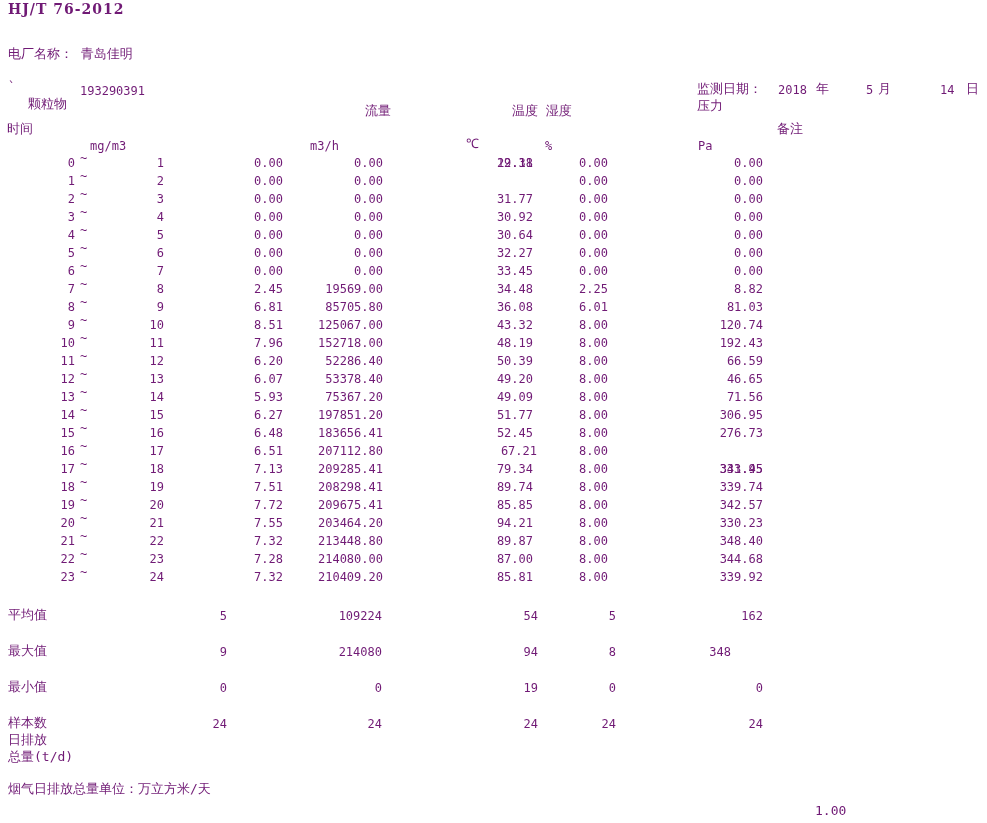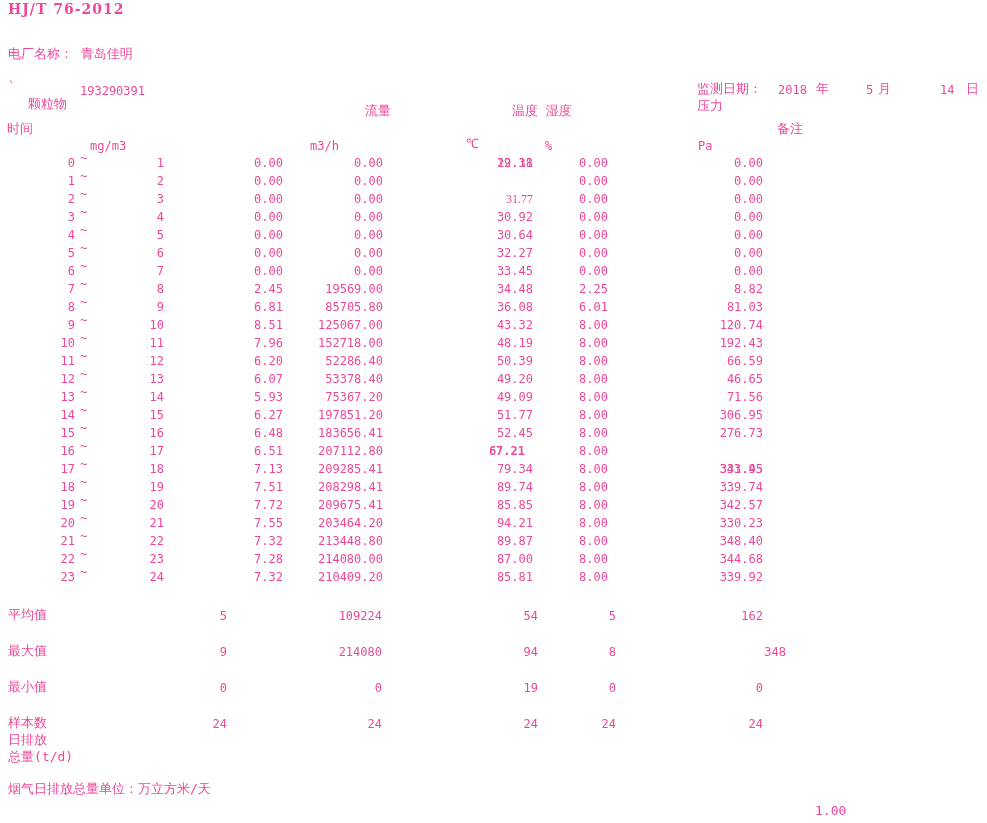--- a/index.html
+++ b/index.html
@@ -1,17 +1,17 @@
 <!DOCTYPE html>
 <html><head>
 <meta charset="utf-8">
 <style>
   html,body{margin:0;padding:0;background:#fff;}
   #page{
-    position:relative;width:987px;height:823px;background:#ffffff;color:#ec4899;
+    position:relative;width:987px;height:823px;background:#ffffff;color:#701a75;
     font-family:"DejaVu Sans Mono","Liberation Sans",sans-serif;
     overflow:hidden;
   }
   .abs{position:absolute;white-space:pre;}
   .num{font-family:"DejaVu Sans Mono",monospace;font-size:12px;line-height:14px;}
   .cjk{font-size:13px;line-height:15px;}
   .cell{position:absolute;text-align:right;font-family:"DejaVu Sans Mono",monospace;font-size:12px;line-height:14px;white-space:pre;}
   .tilde{position:absolute;font-family:"DejaVu Sans Mono",monospace;font-size:12px;line-height:12px;}
   #doc-code{left:8px;top:1px;font-family:"DejaVu Serif","Liberation Serif",serif;font-weight:700;font-size:14px;letter-spacing:1px;}
   #report-title{left:232px;top:21px;font-weight:700;font-size:20px;letter-spacing:5px;line-height:23px;}
@@ -65,21 +65,21 @@
       <div class="cell" style="left: 180px; top: 174px; width: 103px;">0.00</div>
       <div class="cell" style="left: 290px; top: 174px; width: 93px;">0.00</div>
       <div class="cell" style="left: 428px; top: 156px; width: 105px;">22.11</div>
       <div class="cell" style="left: 545px; top: 174px; width: 63px;">0.00</div>
       <div class="cell" style="left: 655px; top: 174px; width: 108px;">0.00</div>
       <div class="tilde" style="left: 80px; top: 170px;">~</div>
       <div class="cell" style="left: 17px; top: 192px; width: 58px;">2</div>
       <div class="cell" style="left: 100px; top: 192px; width: 64px;">3</div>
       <div class="cell" style="left: 180px; top: 192px; width: 103px;">0.00</div>
       <div class="cell" style="left: 290px; top: 192px; width: 93px;">0.00</div>
-      <div class="cell" style="left: 428px; top: 192px; width: 105px; font-family: Liberation Serif, serif;">31.77</div>
+      <div class="cell" style="left: 428px; top: 192px; width: 105px;">31.77</div>
       <div class="cell" style="left: 545px; top: 192px; width: 63px;">0.00</div>
       <div class="cell" style="left: 655px; top: 192px; width: 108px;">0.00</div>
       <div class="tilde" style="left: 80px; top: 188px;">~</div>
       <div class="cell" style="left: 17px; top: 210px; width: 58px;">3</div>
       <div class="cell" style="left: 100px; top: 210px; width: 64px;">4</div>
       <div class="cell" style="left: 180px; top: 210px; width: 103px;">0.00</div>
       <div class="cell" style="left: 290px; top: 210px; width: 93px;">0.00</div>
       <div class="cell" style="left: 428px; top: 210px; width: 105px;">30.92</div>
       <div class="cell" style="left: 545px; top: 210px; width: 63px;">0.00</div>
       <div class="cell" style="left: 655px; top: 210px; width: 108px;">0.00</div>
@@ -177,21 +177,21 @@
       <div class="cell" style="left: 180px; top: 426px; width: 103px;">6.48</div>
       <div class="cell" style="left: 290px; top: 426px; width: 93px;">183656.41</div>
       <div class="cell" style="left: 428px; top: 426px; width: 105px;">52.45</div>
       <div class="cell" style="left: 545px; top: 426px; width: 63px;">8.00</div>
       <div class="cell" style="left: 655px; top: 426px; width: 108px;">276.73</div>
       <div class="tilde" style="left: 80px; top: 422px;">~</div>
       <div class="cell" style="left: 17px; top: 444px; width: 58px;">16</div>
       <div class="cell" style="left: 100px; top: 444px; width: 64px;">17</div>
       <div class="cell" style="left: 180px; top: 444px; width: 103px;">6.51</div>
       <div class="cell" style="left: 290px; top: 444px; width: 93px;">207112.80</div>
-      <div class="cell" style="left: 420px; top: 444px; width: 105px; font-weight: bold;">67.21</div>
+      <div class="cell" style="left: 432px; top: 444px; width: 105px;">67.21</div>
       <div class="cell" style="left: 545px; top: 444px; width: 63px;">8.00</div>
       <div class="cell" style="left: 655px; top: 444px; width: 108px; margin-top: 18px;">333.45</div>
       <div class="tilde" style="left: 80px; top: 440px;">~</div>
       <div class="cell" style="left: 17px; top: 462px; width: 58px;">17</div>
       <div class="cell" style="left: 100px; top: 462px; width: 64px;">18</div>
       <div class="cell" style="left: 180px; top: 462px; width: 103px;">7.13</div>
       <div class="cell" style="left: 290px; top: 462px; width: 93px;">209285.41</div>
       <div class="cell" style="left: 428px; top: 462px; width: 105px;">79.34</div>
       <div class="cell" style="left: 545px; top: 462px; width: 63px;">8.00</div>
       <div class="cell" style="left: 655px; top: 462px; width: 108px;">341.95</div>
@@ -251,21 +251,21 @@
       <div class="cell" style="left: 130px; top: 609px; width: 97px;">5</div>
       <div class="cell" style="left: 285px; top: 609px; width: 97px;">109224</div>
       <div class="cell" style="left: 445px; top: 609px; width: 93px;">54</div>
       <div class="cell" style="left: 560px; top: 609px; width: 56px;">5</div>
       <div class="cell" style="left: 655px; top: 609px; width: 108px;">162</div>
       <div class="abs cjk" style="left: 8px; top: 643px;">最大值</div>
       <div class="cell" style="left: 130px; top: 645px; width: 97px;">9</div>
       <div class="cell" style="left: 285px; top: 645px; width: 97px;">214080</div>
       <div class="cell" style="left: 445px; top: 645px; width: 93px;">94</div>
       <div class="cell" style="left: 560px; top: 645px; width: 56px;">8</div>
-      <div class="cell" style="left: 678px; top: 645px; width: 108px;">348</div>
+      <div class="cell" style="left: 623px; top: 645px; width: 108px;">348</div>
       <div class="abs cjk" style="left: 8px; top: 679px;">最小值</div>
       <div class="cell" style="left: 130px; top: 681px; width: 97px;">0</div>
       <div class="cell" style="left: 285px; top: 681px; width: 97px;">0</div>
       <div class="cell" style="left: 445px; top: 681px; width: 93px;">19</div>
       <div class="cell" style="left: 560px; top: 681px; width: 56px;">0</div>
       <div class="cell" style="left: 655px; top: 681px; width: 108px;">0</div>
       <div class="abs cjk" style="left: 8px; top: 715px;">样本数</div>
       <div class="cell" style="left: 130px; top: 717px; width: 97px;">24</div>
       <div class="cell" style="left: 285px; top: 717px; width: 97px;">24</div>
       <div class="cell" style="left: 445px; top: 717px; width: 93px;">24</div>

